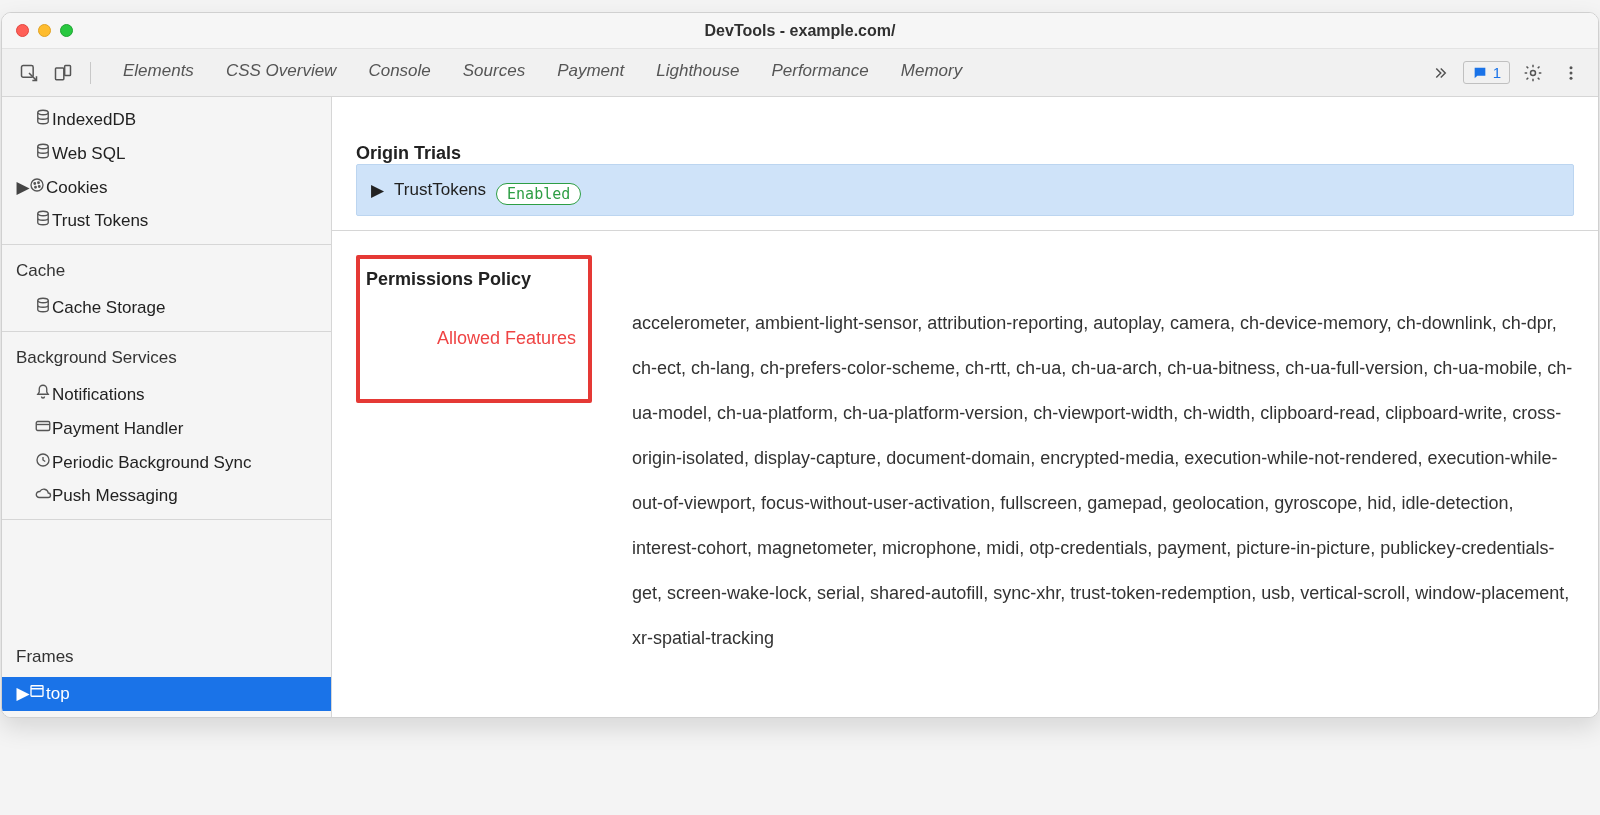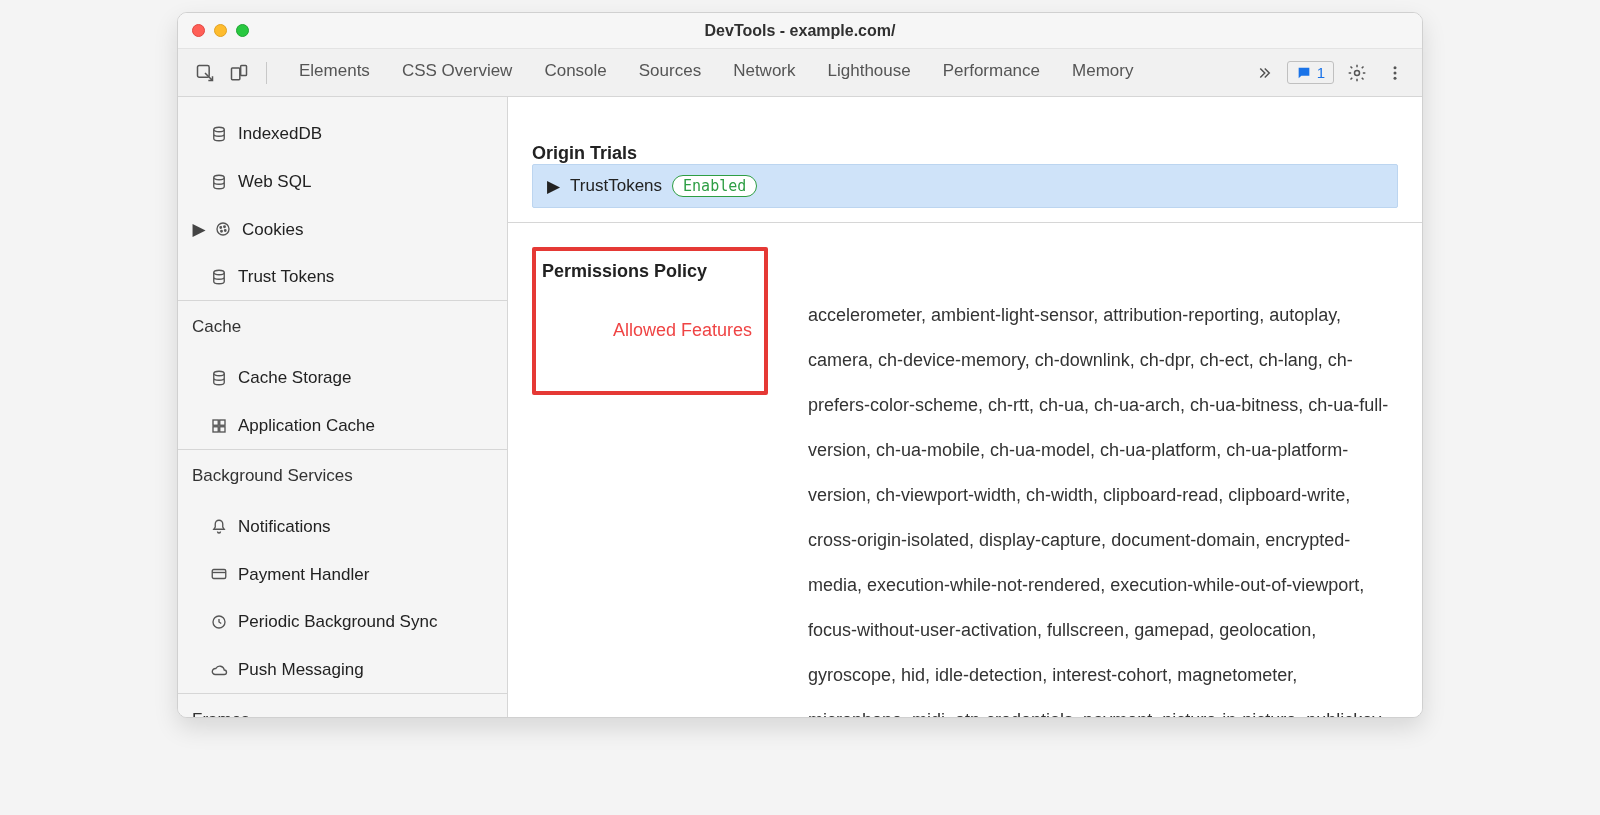--- a/index.html
+++ b/index.html
@@ -1,18 +1,18 @@
 <!DOCTYPE html>
 <html><head>
 <meta charset="utf-8">
 <style>
   * { box-sizing: border-box; margin: 0; padding: 0; font-family: -apple-system, "Helvetica Neue", Arial, sans-serif; }
   body { background: #f4f4f4; width: 1600px; height: 815px; display: flex; align-items: flex-start; justify-content: center; padding-top: 12px; }
   .window {
-    width: 1246px;
+    width: 1598px;
     background: #fff;
     border: 1px solid #d0d0d0;
     border-radius: 10px;
     box-shadow: 0 10px 24px rgba(0,0,0,0.12);
     overflow: hidden;
   }
   .titlebar {
     height: 36px;
     background: #f6f6f6;
     border-bottom: 1px solid #e3e3e3;
@@ -33,21 +33,21 @@
     display: flex;
     align-items: center;
     padding: 0 12px;
     gap: 4px;
   }
   .tb-iconbtn {
     width: 30px; height: 30px; display: flex; align-items: center; justify-content: center;
     color: #555; border-radius: 3px; cursor: pointer;
   }
   .tb-sep { width: 1px; height: 22px; background: #c8c8c8; margin: 0 8px; }
-  .tabs { display: flex; align-items: flex-start; height: 100%; gap: 0; margin-left: 4px; flex: 1; overflow: hidden; }
+  .tabs { display: flex; align-items: flex-start; height: 100%; gap: 0; margin-left: 4px; flex: 1; overflow: hidden; font-style: italic; }
   .tab {
     display: flex; align-items: center; padding: 0 16px; font-size: 17px; color: #555;
     cursor: pointer; white-space: nowrap; border-bottom: 3px solid transparent; height: 100%;
   }
   .tab.active { color: #1a73e8; border-bottom-color: #1a73e8; font-weight: 500; }
   .tb-right { display: flex; align-items: center; gap: 8px; margin-left: auto; }
   .issues-badge {
     display: inline-flex; align-items: center; gap: 5px;
     border: 1px solid #c0c0c0; border-radius: 3px; padding: 2px 8px;
     font-size: 15px; color: #1a73e8; cursor: pointer;
@@ -60,24 +60,23 @@
     border-right: 1px solid #d6d6d6;
     overflow: auto;
     font-size: 17px;
     color: #222;
     display: flex;
     flex-direction: column;
   }
   .side-group { border-bottom: 1px solid #d6d6d6; padding: 6px 0; }
   .side-header { padding: 10px 14px; color: #333; font-size: 17px; }
   .side-item {
-    display: flex; align-items: center; gap: 10px;
+    display: flex; gap: 0;
     padding: 5px 10px 5px 32px; cursor: pointer;
     line-height: 1.4;
-    margin-top: 14px;
   }
   .side-item .caret { width: 10px; display: inline-flex; justify-content: center; color: #444; margin-left: -16px; }
   .side-item .ic { width: 18px; height: 18px; display: inline-flex; align-items: center; justify-content: center; color: #555; }
   .side-item.selected { background: #1a73e8; color: #fff; }
   .side-item.selected .ic, .side-item.selected .caret { color: #fff; }
   .side-group.frames { margin-top: auto; border-bottom: none; }
 
   .content { flex: 1; overflow: auto; background: #fff; }
   .section { padding: 16px 24px 0 24px; }
   .sec-title { font-weight: 700; font-size: 18px; color: #222; }
@@ -90,21 +89,21 @@
     gap: 10px;
     font-size: 17px;
     color: #222;
     cursor: pointer;
     border-radius: 2px;
   }
   .pill {
     display: inline-flex; align-items: center;
     border: 1px solid #2e9e44; color: #2e9e44;
     border-radius: 999px; padding: 1px 10px; font-family: ui-monospace, Menlo, monospace;
-    font-size: 15px; background: #fff;
+    font-size: 15px; background: #fff; margin-top: 8px;
   }
   .perm-wrap { display: flex; gap: 40px; padding: 0 24px 24px 24px; margin-top: 24px; }
   .perm-left {
     min-width: 236px;
     border: 4px solid #e53935;
     padding: 10px 12px 50px 6px;
     display: flex; flex-direction: column; align-items: flex-start;
     border-radius: 2px;
     height: fit-content;
   }
@@ -146,21 +145,21 @@
           <rect x="14" y="3" width="7" height="12" rx="1"></rect>
         </svg>
     </div>
     <div class="tb-sep"></div>
 
     <div class="tabs" id="panel-tabs">
         <div class="tab">Elements</div>
         <div class="tab">CSS Overview</div>
         <div class="tab">Console</div>
         <div class="tab">Sources</div>
-        <div class="tab">Network</div>
+        <div class="tab">Payment</div>
         <div class="tab">Lighthouse</div>
         <div class="tab">Performance</div>
         <div class="tab">Memory</div>
       </div>
 
     <div class="tb-right">
       <div class="tb-iconbtn">
         <svg width="18" height="18" viewBox="0 0 24 24" fill="none" stroke="currentColor" stroke-width="2">
             <path d="M7 6 L13 12 L7 18"></path>
             <path d="M13 6 L19 12 L13 18"></path>
@@ -239,31 +238,20 @@
         <div id="grp-cache">
             <div class="side-item">
               <span class="ic">
                 <svg width="18" height="18" viewBox="0 0 24 24" fill="none" stroke="currentColor" stroke-width="1.8">
                   <ellipse cx="12" cy="6" rx="7" ry="3"></ellipse>
                   <path d="M5 6v6c0 1.7 3.1 3 7 3s7-1.3 7-3V6M5 12v6c0 1.7 3.1 3 7 3s7-1.3 7-3v-6"></path>
                 </svg>
               </span>
               <span>Cache Storage</span>
             </div>
-            <div class="side-item">
-              <span class="ic">
-                <svg width="18" height="18" viewBox="0 0 24 24" fill="none" stroke="currentColor" stroke-width="1.8">
-                  <rect x="4" y="4" width="7" height="7"></rect>
-                  <rect x="13" y="4" width="7" height="7"></rect>
-                  <rect x="4" y="13" width="7" height="7"></rect>
-                  <rect x="13" y="13" width="7" height="7"></rect>
-                </svg>
-              </span>
-              <span>Application Cache</span>
-            </div>
           </div>
       </div>
 
       <div class="side-group">
         <div class="side-header">Background Services</div>
         <div id="grp-bg">
             <div class="side-item">
               <span class="ic">
                 <svg width="18" height="18" viewBox="0 0 24 24" fill="none" stroke="currentColor" stroke-width="1.8">
                   <path d="M12 3a5 5 0 0 0-5 5v4l-2 3h14l-2-3V8a5 5 0 0 0-5-5zM10 18a2 2 0 0 0 4 0"></path>

